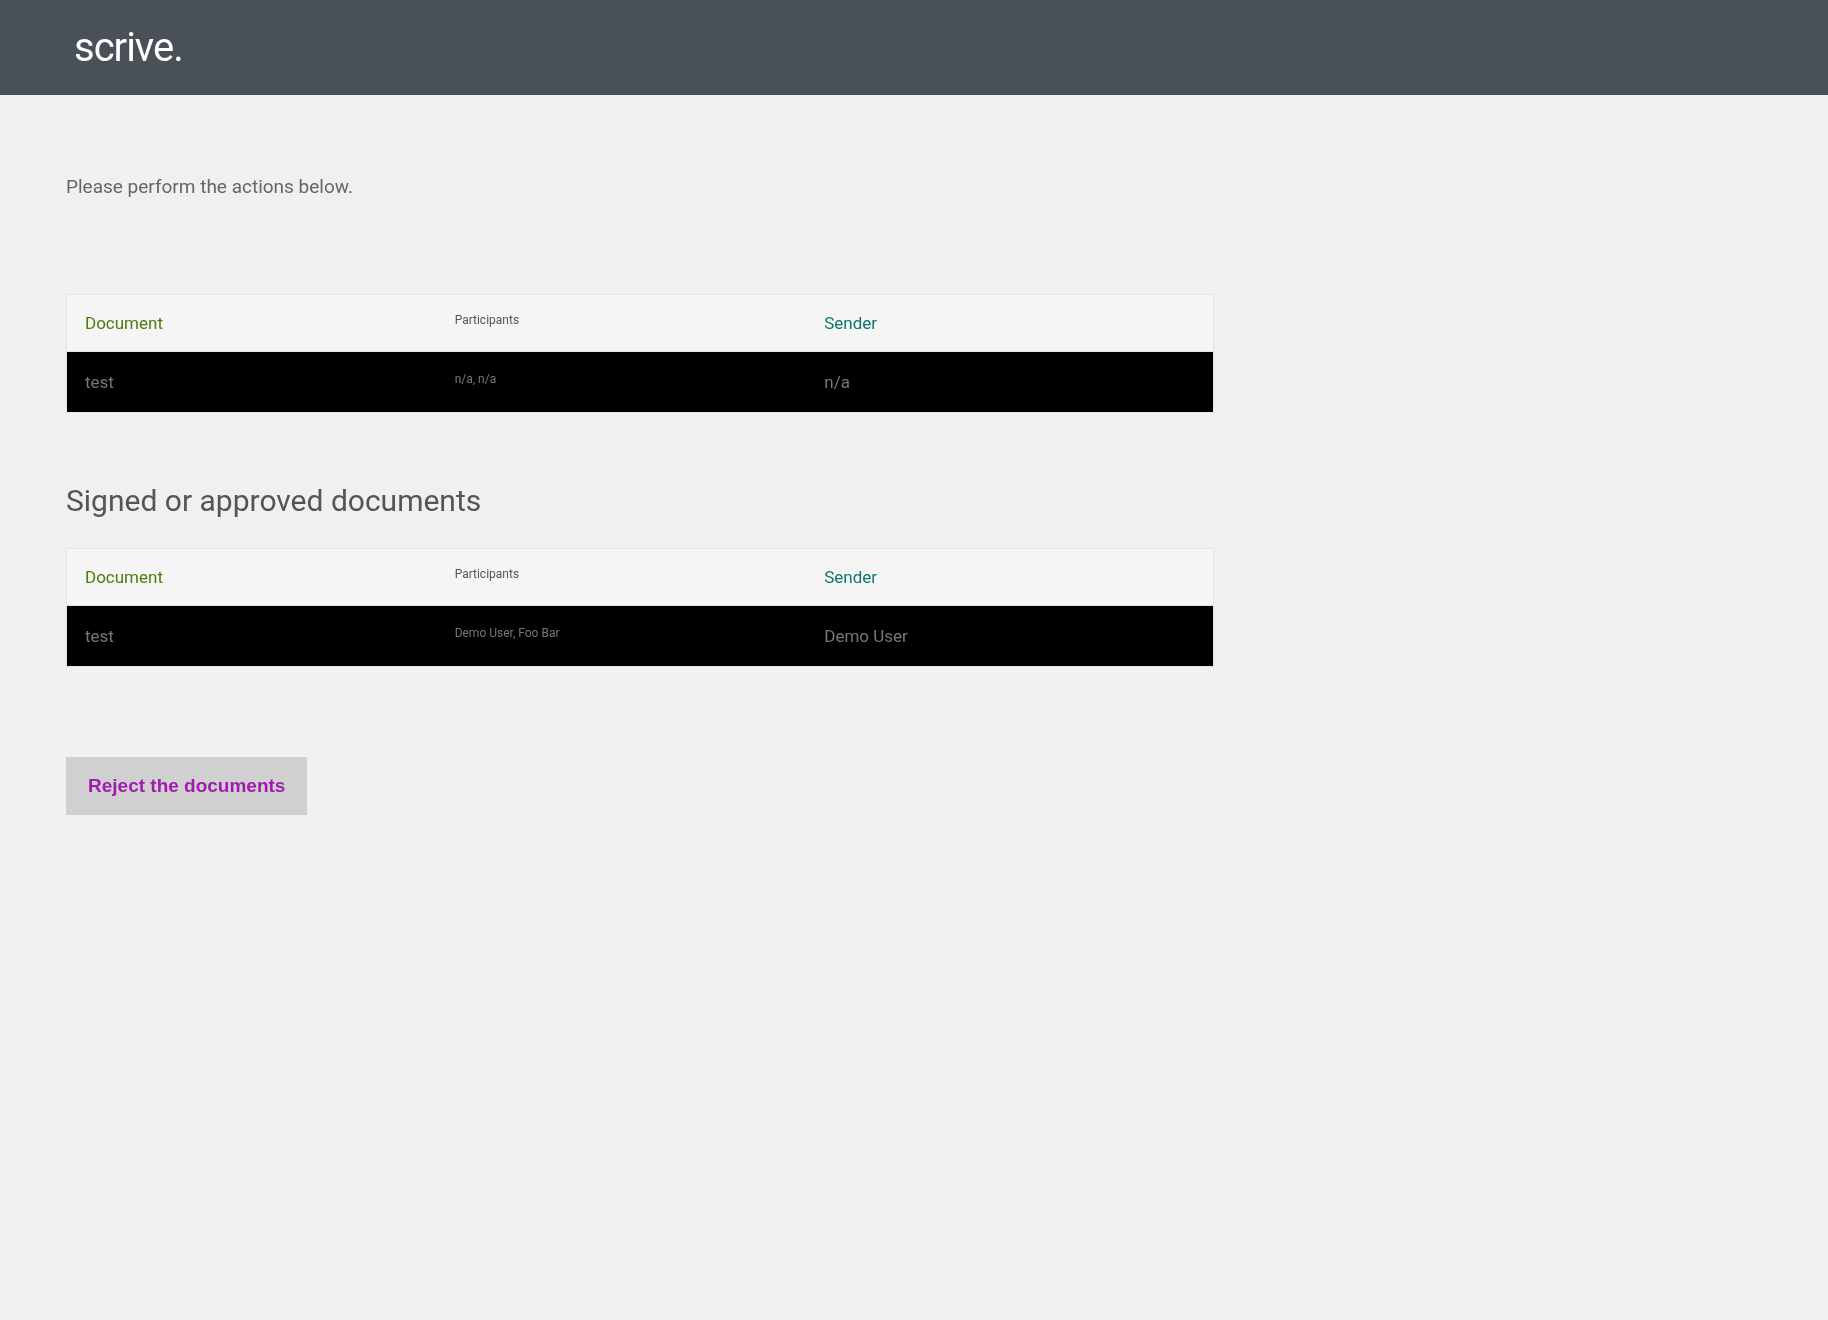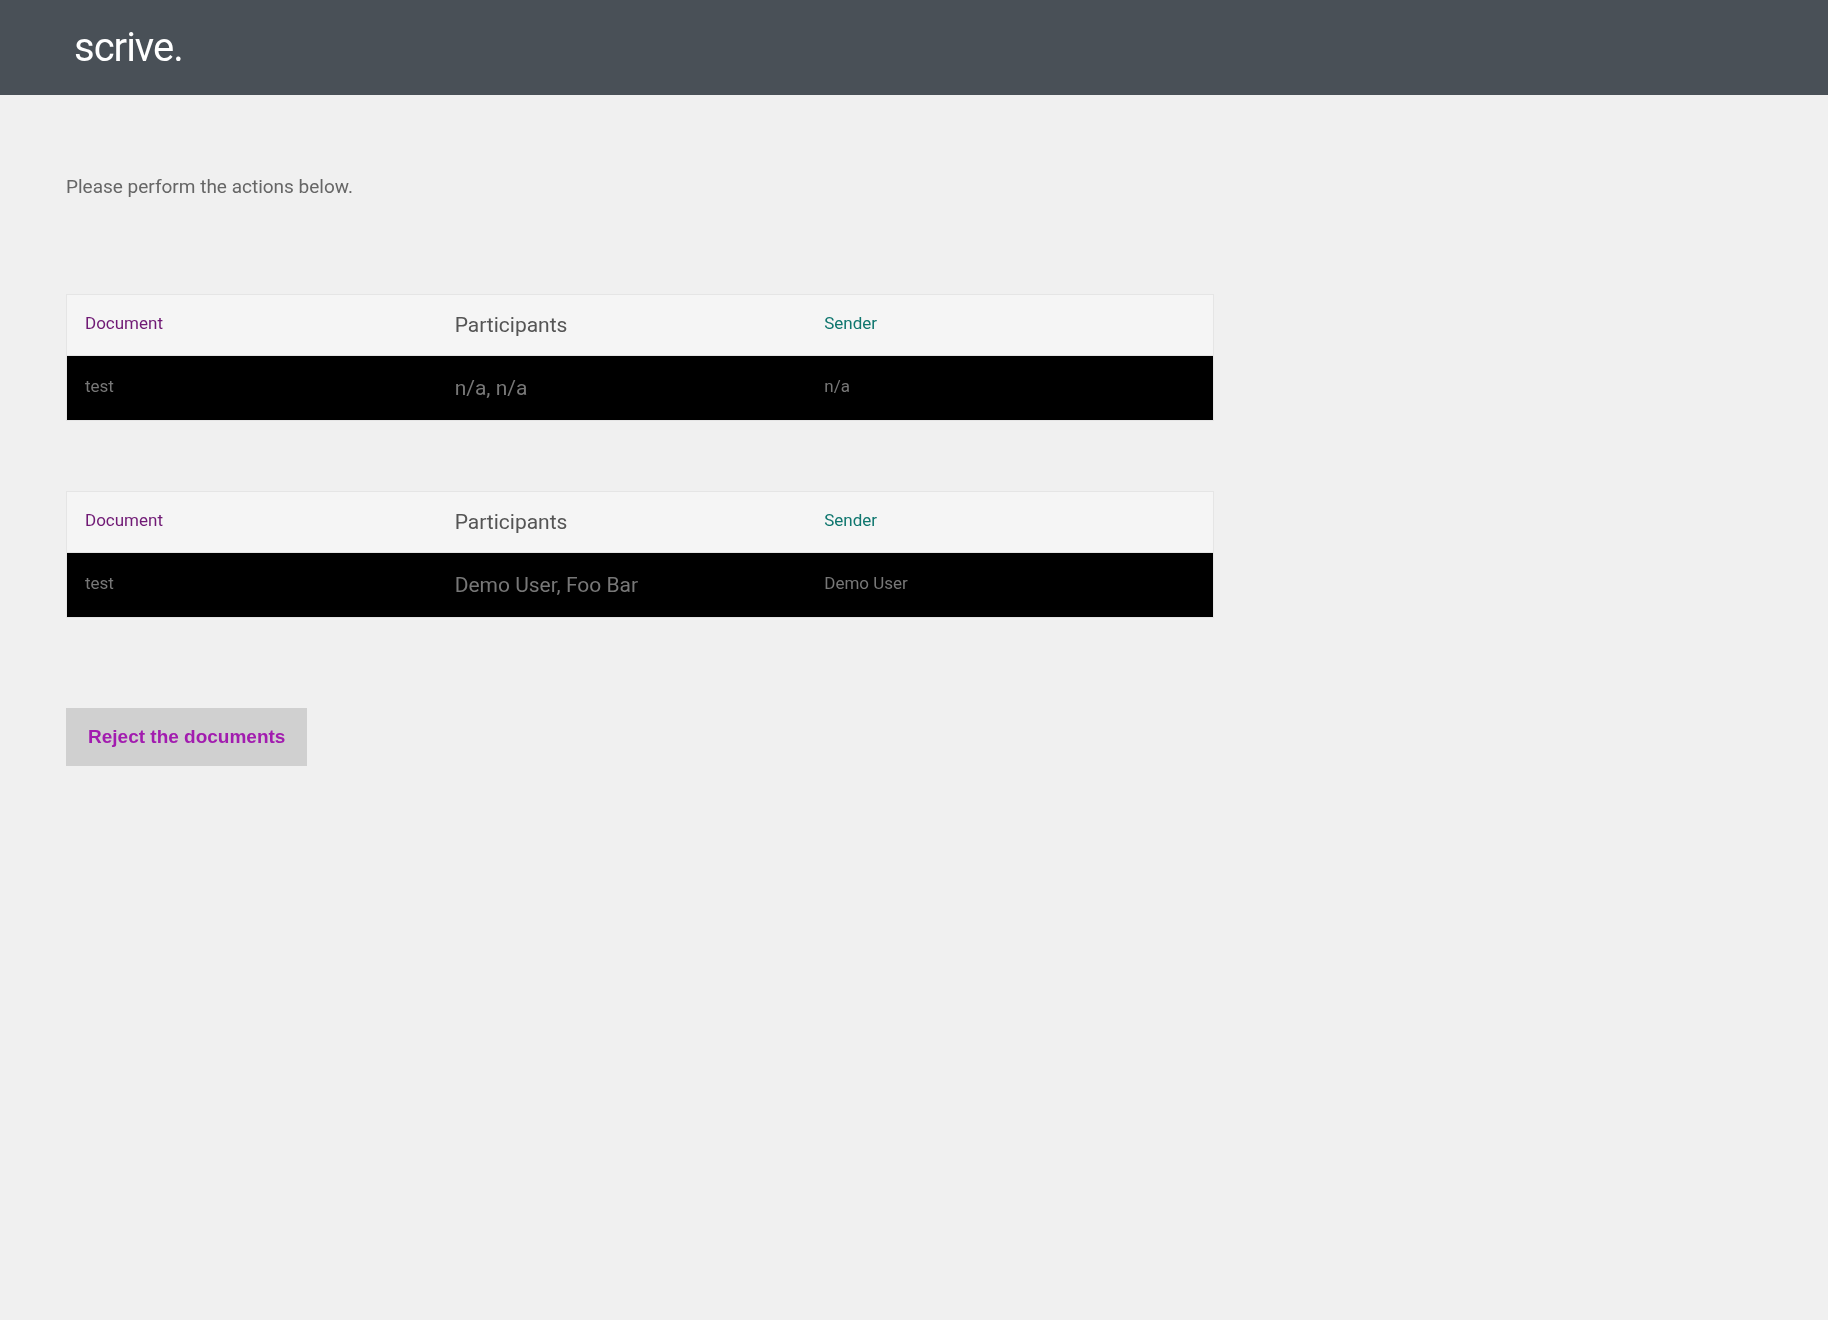--- a/index.html
+++ b/index.html
@@ -58,25 +58,25 @@
       padding: 18px 18px;
     }
     .table-row {
       display: flex;
       padding: 20px 18px;
       background: #000000;
     }
     .col-document {
       flex: 0 0 33.3%;
       font-size: 17px;
-      color: #701a75;
+      color: #4d7c0f;
     }
     .col-participants {
       flex: 0 0 33.3%;
-      font-size: 21px;
+      font-size: 12px;
       color: #555;
     }
     .col-sender {
       flex: 0 0 33.3%;
       font-size: 17px;
       color: #0f766e;
     }
     .table-row .col-document,
     .table-row .col-participants,
     .table-row .col-sender {
@@ -109,20 +109,21 @@
       <div class="col-participants">Participants</div>
       <div class="col-sender">Sender</div>
     </div>
     <div class="table-row">
       <div class="col-document">test</div>
       <div class="col-participants">n/a, n/a</div>
       <div class="col-sender">n/a</div>
     </div>
   </div>
 
+  <h2 class="section-title">Signed or approved documents</h2>
   <div class="table-container">
     <div class="table-header">
       <div class="col-document">Document</div>
       <div class="col-participants">Participants</div>
       <div class="col-sender">Sender</div>
     </div>
     <div class="table-row">
       <div class="col-document">test</div>
       <div class="col-participants">Demo User, Foo Bar</div>
       <div class="col-sender">Demo User</div>

